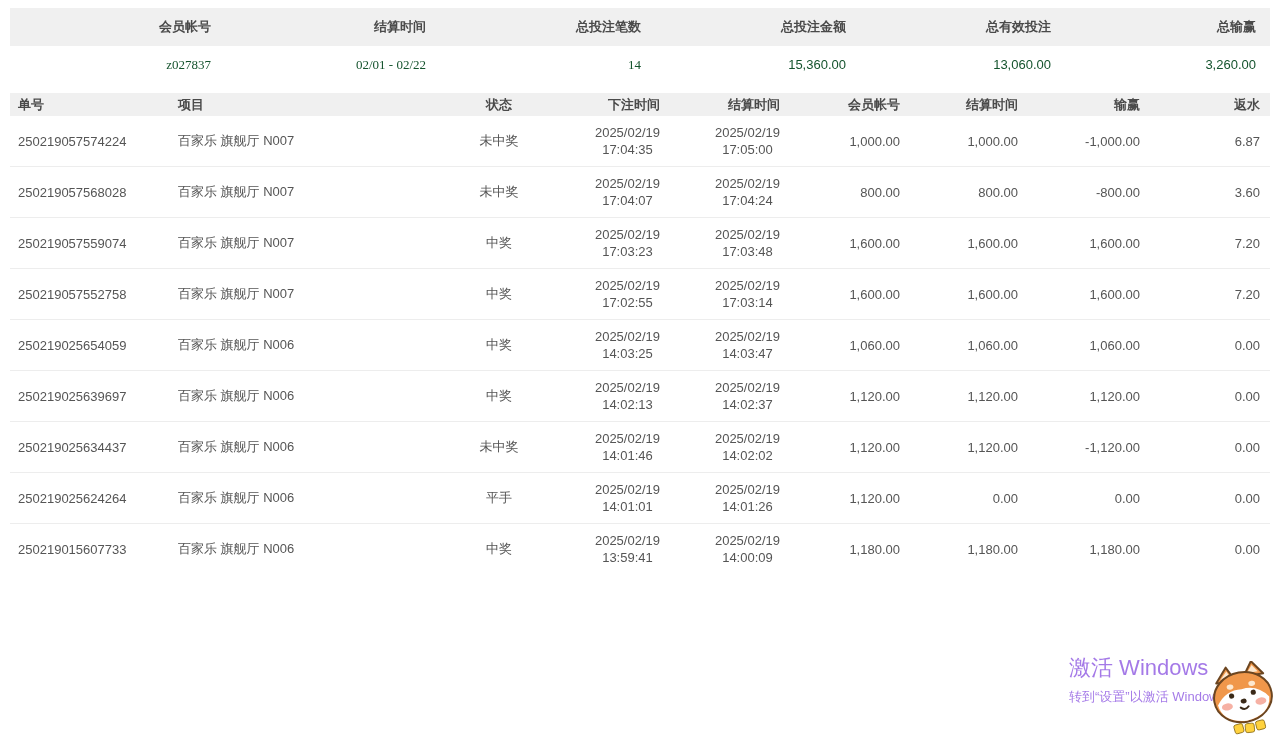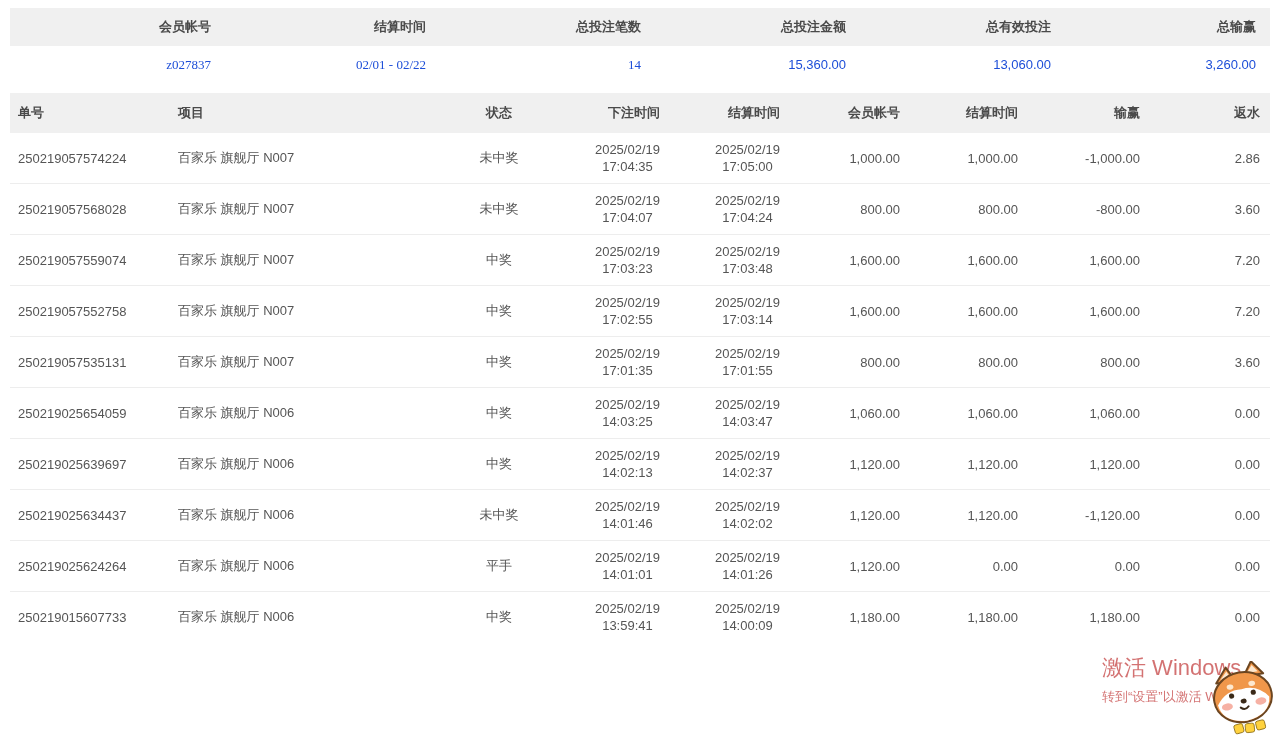--- a/index.html
+++ b/index.html
@@ -10,50 +10,50 @@
     color:#555555;
   }
   .wrap{padding:8px 10px 0 10px;}
   table{border-collapse:collapse;table-layout:fixed;width:1260px;}
   
   .summary-table th{
     background:#f0f0f0;height:38px;font-size:13px;font-weight:bold;color:#4a4a4a;
     padding:0 14px 0 8px;white-space:nowrap;
   }
   .summary-table td{
-    height:37px;font-size:13px;color:#1d4ed8;padding:0 14px 0 8px;background:#fff;white-space:nowrap;
+    height:37px;font-size:13px;color:#14532d;padding:0 14px 0 8px;background:#fff;white-space:nowrap;
   }
   .summary-table .c-left{text-align:right;font-family:Liberation Serif, serif;}
   .summary-table .c-right{text-align:right;}
   .summary-total{color:#3fae63;}
   
   .bet-table{margin-top:10px;}
   .bet-table th{
-    background:#f0f0f0;height:40px;font-size:13px;font-weight:bold;color:#4a4a4a;
+    background:#f0f0f0;height:23px;font-size:13px;font-weight:bold;color:#4a4a4a;
     padding:0 10px 0 8px;white-space:nowrap;
   }
   .bet-table td{
     height:50px;font-size:13px;color:#555;padding:0 10px 0 8px;
     border-top:1px solid #ededed;background:#fff;white-space:nowrap;
   }
   .bet-table tbody tr:first-child td{border-top:none;}
   .c-left{text-align:left;}
   .c-center{text-align:center;}
   .c-right{text-align:right;}
   .dt{display:inline-block;text-align:center;line-height:17px;}
   .st-win{color:#3fae63;}
   .st-loss{color:#d0493f;}
   .st-tie{color:#555;}
   .wl-pos{color:#3fae63;}
   .wl-neg{color:#d0493f;}
   .wl-zero{color:#555;}
   
   .win-watermark{
-    position:absolute;left:1102px;top:655px;pointer-events:none;
-    color:#b91c1c;opacity:.62;z-index:5;white-space:nowrap;
+    position:absolute;left:1069px;top:655px;pointer-events:none;
+    color:#6d28d9;opacity:.62;z-index:5;white-space:nowrap;
   }
   .win-watermark .l1{font-size:22px;line-height:26px;}
   .win-watermark .l2{font-size:13px;line-height:20px;margin-top:6px;}
   
   .mascot{
     position:absolute;right:-6px;bottom:-8px;width:84px;height:84px;z-index:6;
     pointer-events:none;
   }
 </style>
 </head>
@@ -124,21 +124,21 @@
     <td class="c-center st-loss">未中奖</td>
     <td class="c-right">
       <div class="dt"><div>2025/02/19</div><div>17:04:35</div></div>
     </td>
     <td class="c-right">
       <div class="dt"><div>2025/02/19</div><div>17:05:00</div></div>
     </td>
     <td class="c-right">1,000.00</td>
     <td class="c-right">1,000.00</td>
     <td class="c-right wl-neg">-1,000.00</td>
-    <td class="c-right">2.86</td>
+    <td class="c-right">6.87</td>
   </tr>
         <tr>
     <td class="c-left">250219057568028</td>
     <td class="c-left">百家乐 旗舰厅 N007</td>
     <td class="c-center st-loss">未中奖</td>
     <td class="c-right">
       <div class="dt"><div>2025/02/19</div><div>17:04:07</div></div>
     </td>
     <td class="c-right">
       <div class="dt"><div>2025/02/19</div><div>17:04:24</div></div>
@@ -170,35 +170,20 @@
     <td class="c-right">
       <div class="dt"><div>2025/02/19</div><div>17:02:55</div></div>
     </td>
     <td class="c-right">
       <div class="dt"><div>2025/02/19</div><div>17:03:14</div></div>
     </td>
     <td class="c-right">1,600.00</td>
     <td class="c-right">1,600.00</td>
     <td class="c-right wl-pos">1,600.00</td>
     <td class="c-right">7.20</td>
-  </tr>
-        <tr>
-    <td class="c-left">250219057535131</td>
-    <td class="c-left">百家乐 旗舰厅 N007</td>
-    <td class="c-center st-win">中奖</td>
-    <td class="c-right">
-      <div class="dt"><div>2025/02/19</div><div>17:01:35</div></div>
-    </td>
-    <td class="c-right">
-      <div class="dt"><div>2025/02/19</div><div>17:01:55</div></div>
-    </td>
-    <td class="c-right">800.00</td>
-    <td class="c-right">800.00</td>
-    <td class="c-right wl-pos">800.00</td>
-    <td class="c-right">3.60</td>
   </tr>
         <tr>
     <td class="c-left">250219025654059</td>
     <td class="c-left">百家乐 旗舰厅 N006</td>
     <td class="c-center st-win">中奖</td>
     <td class="c-right">
       <div class="dt"><div>2025/02/19</div><div>14:03:25</div></div>
     </td>
     <td class="c-right">
       <div class="dt"><div>2025/02/19</div><div>14:03:47</div></div>

